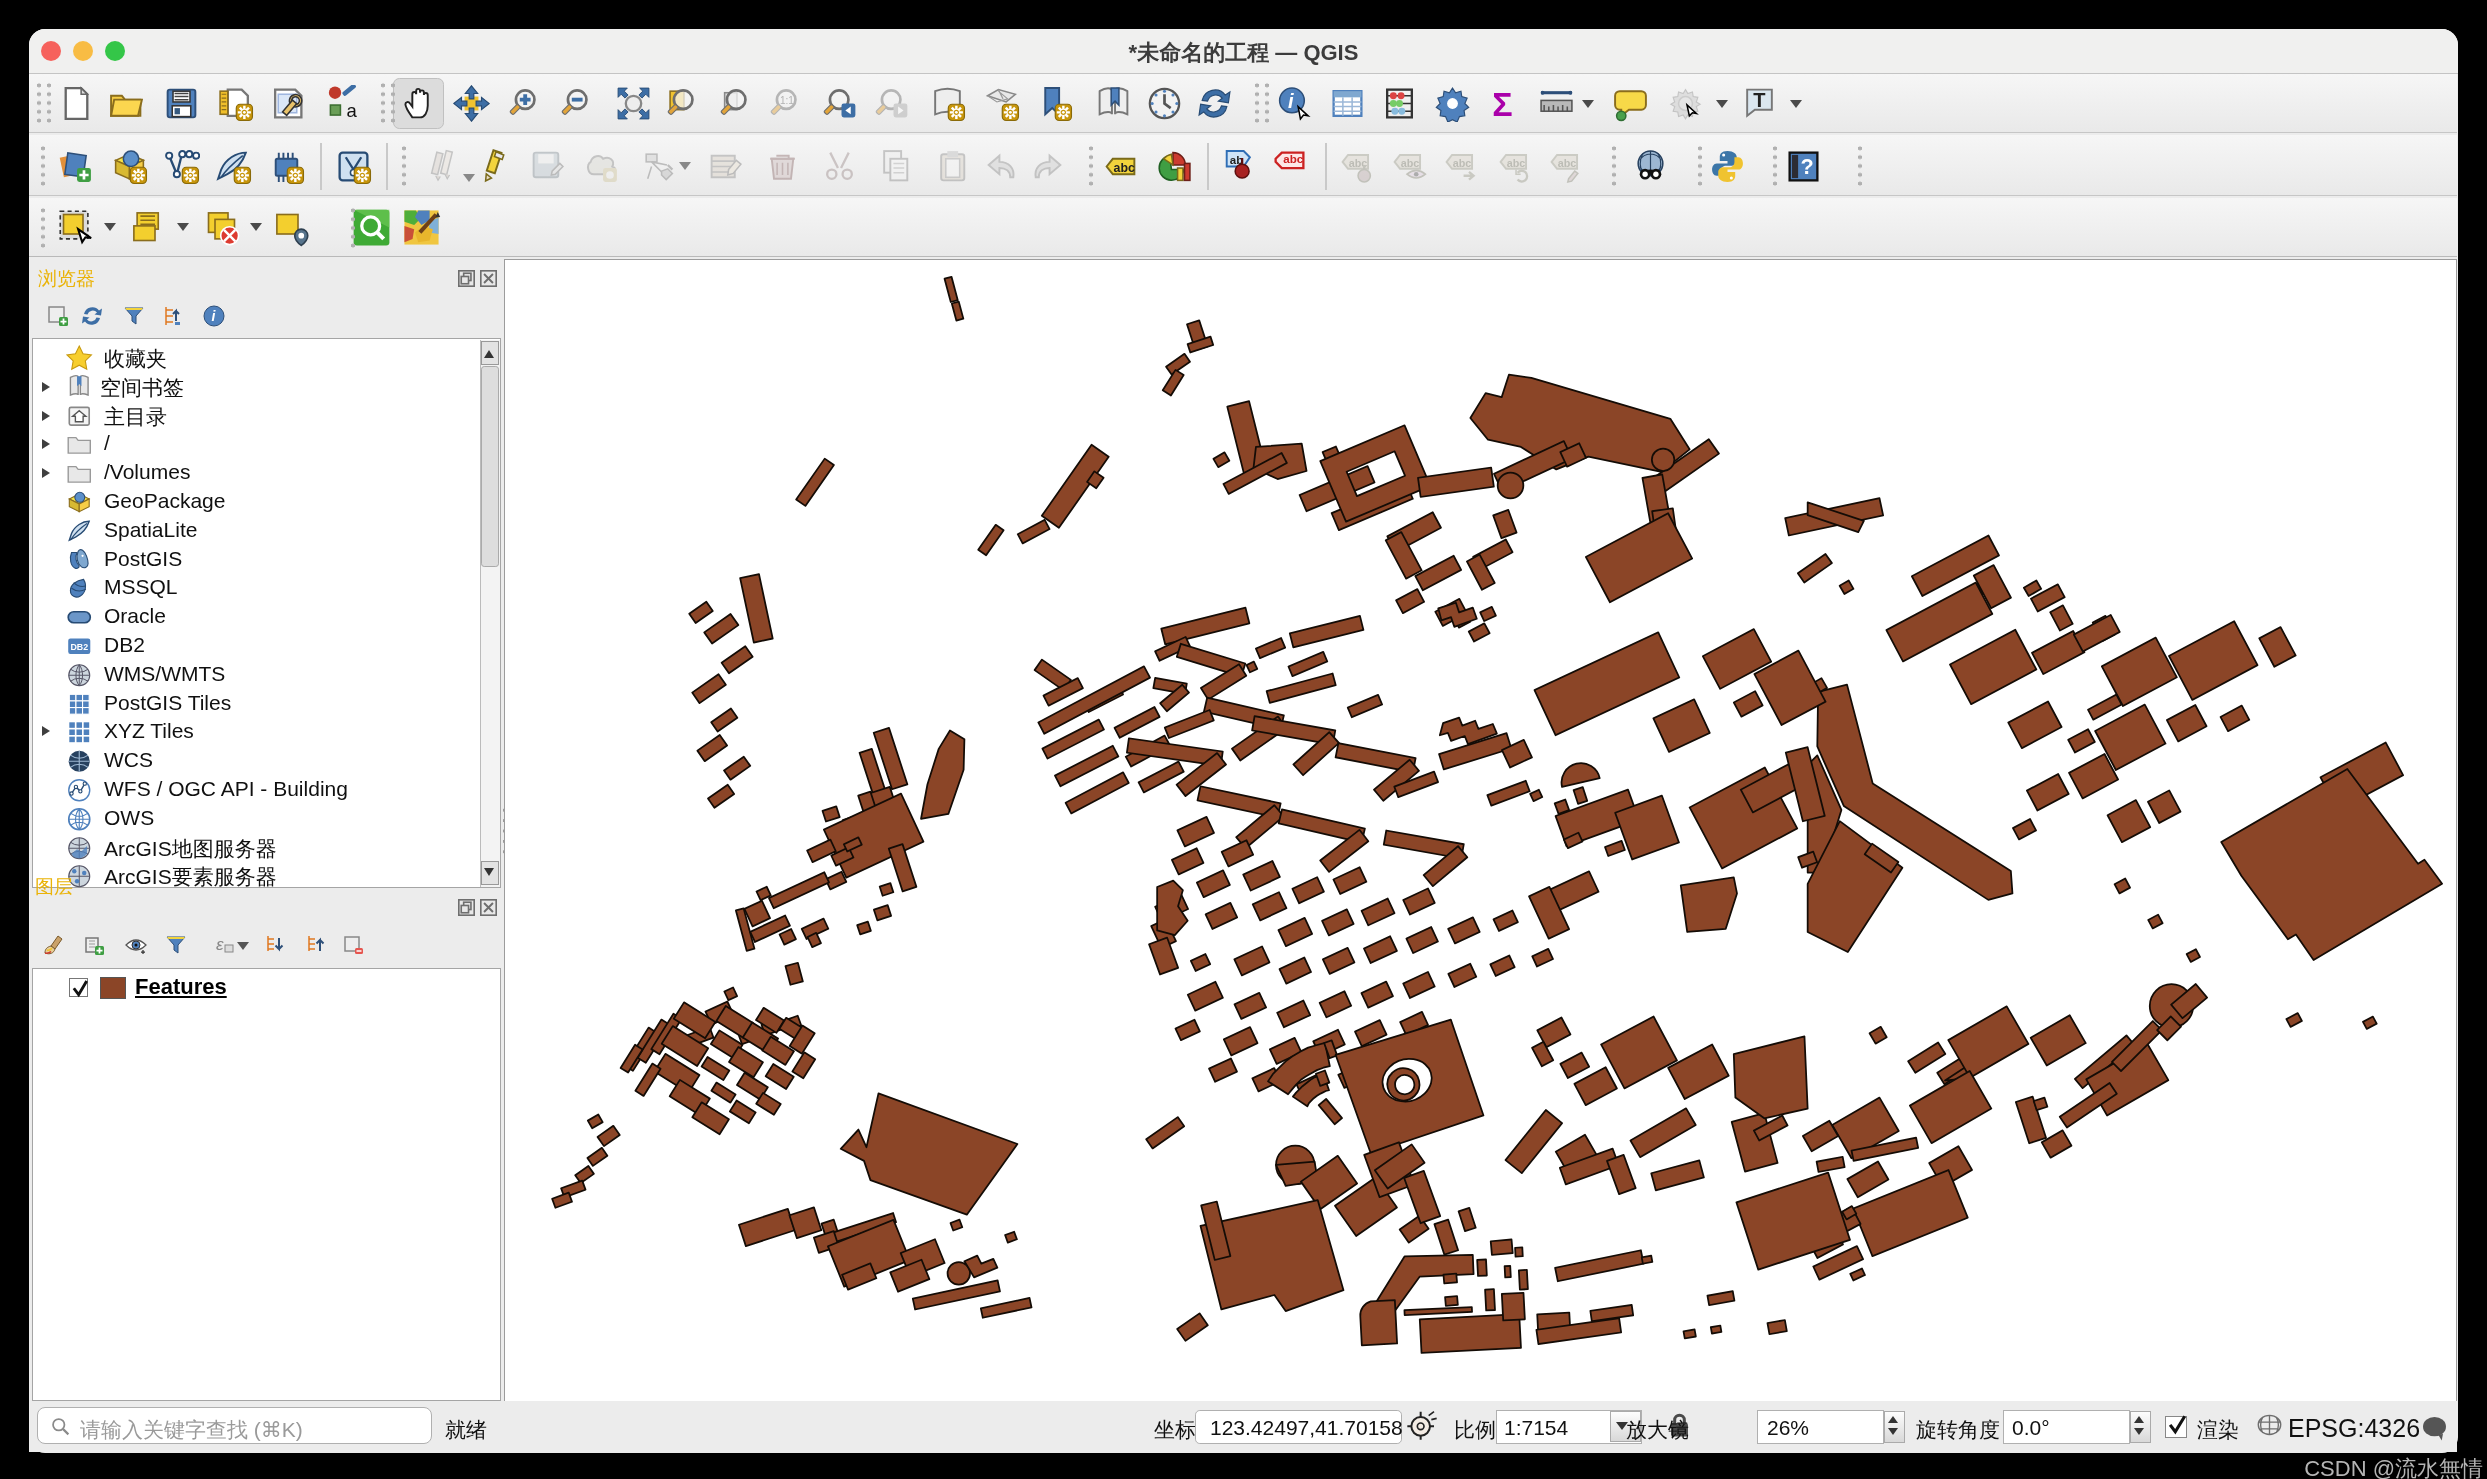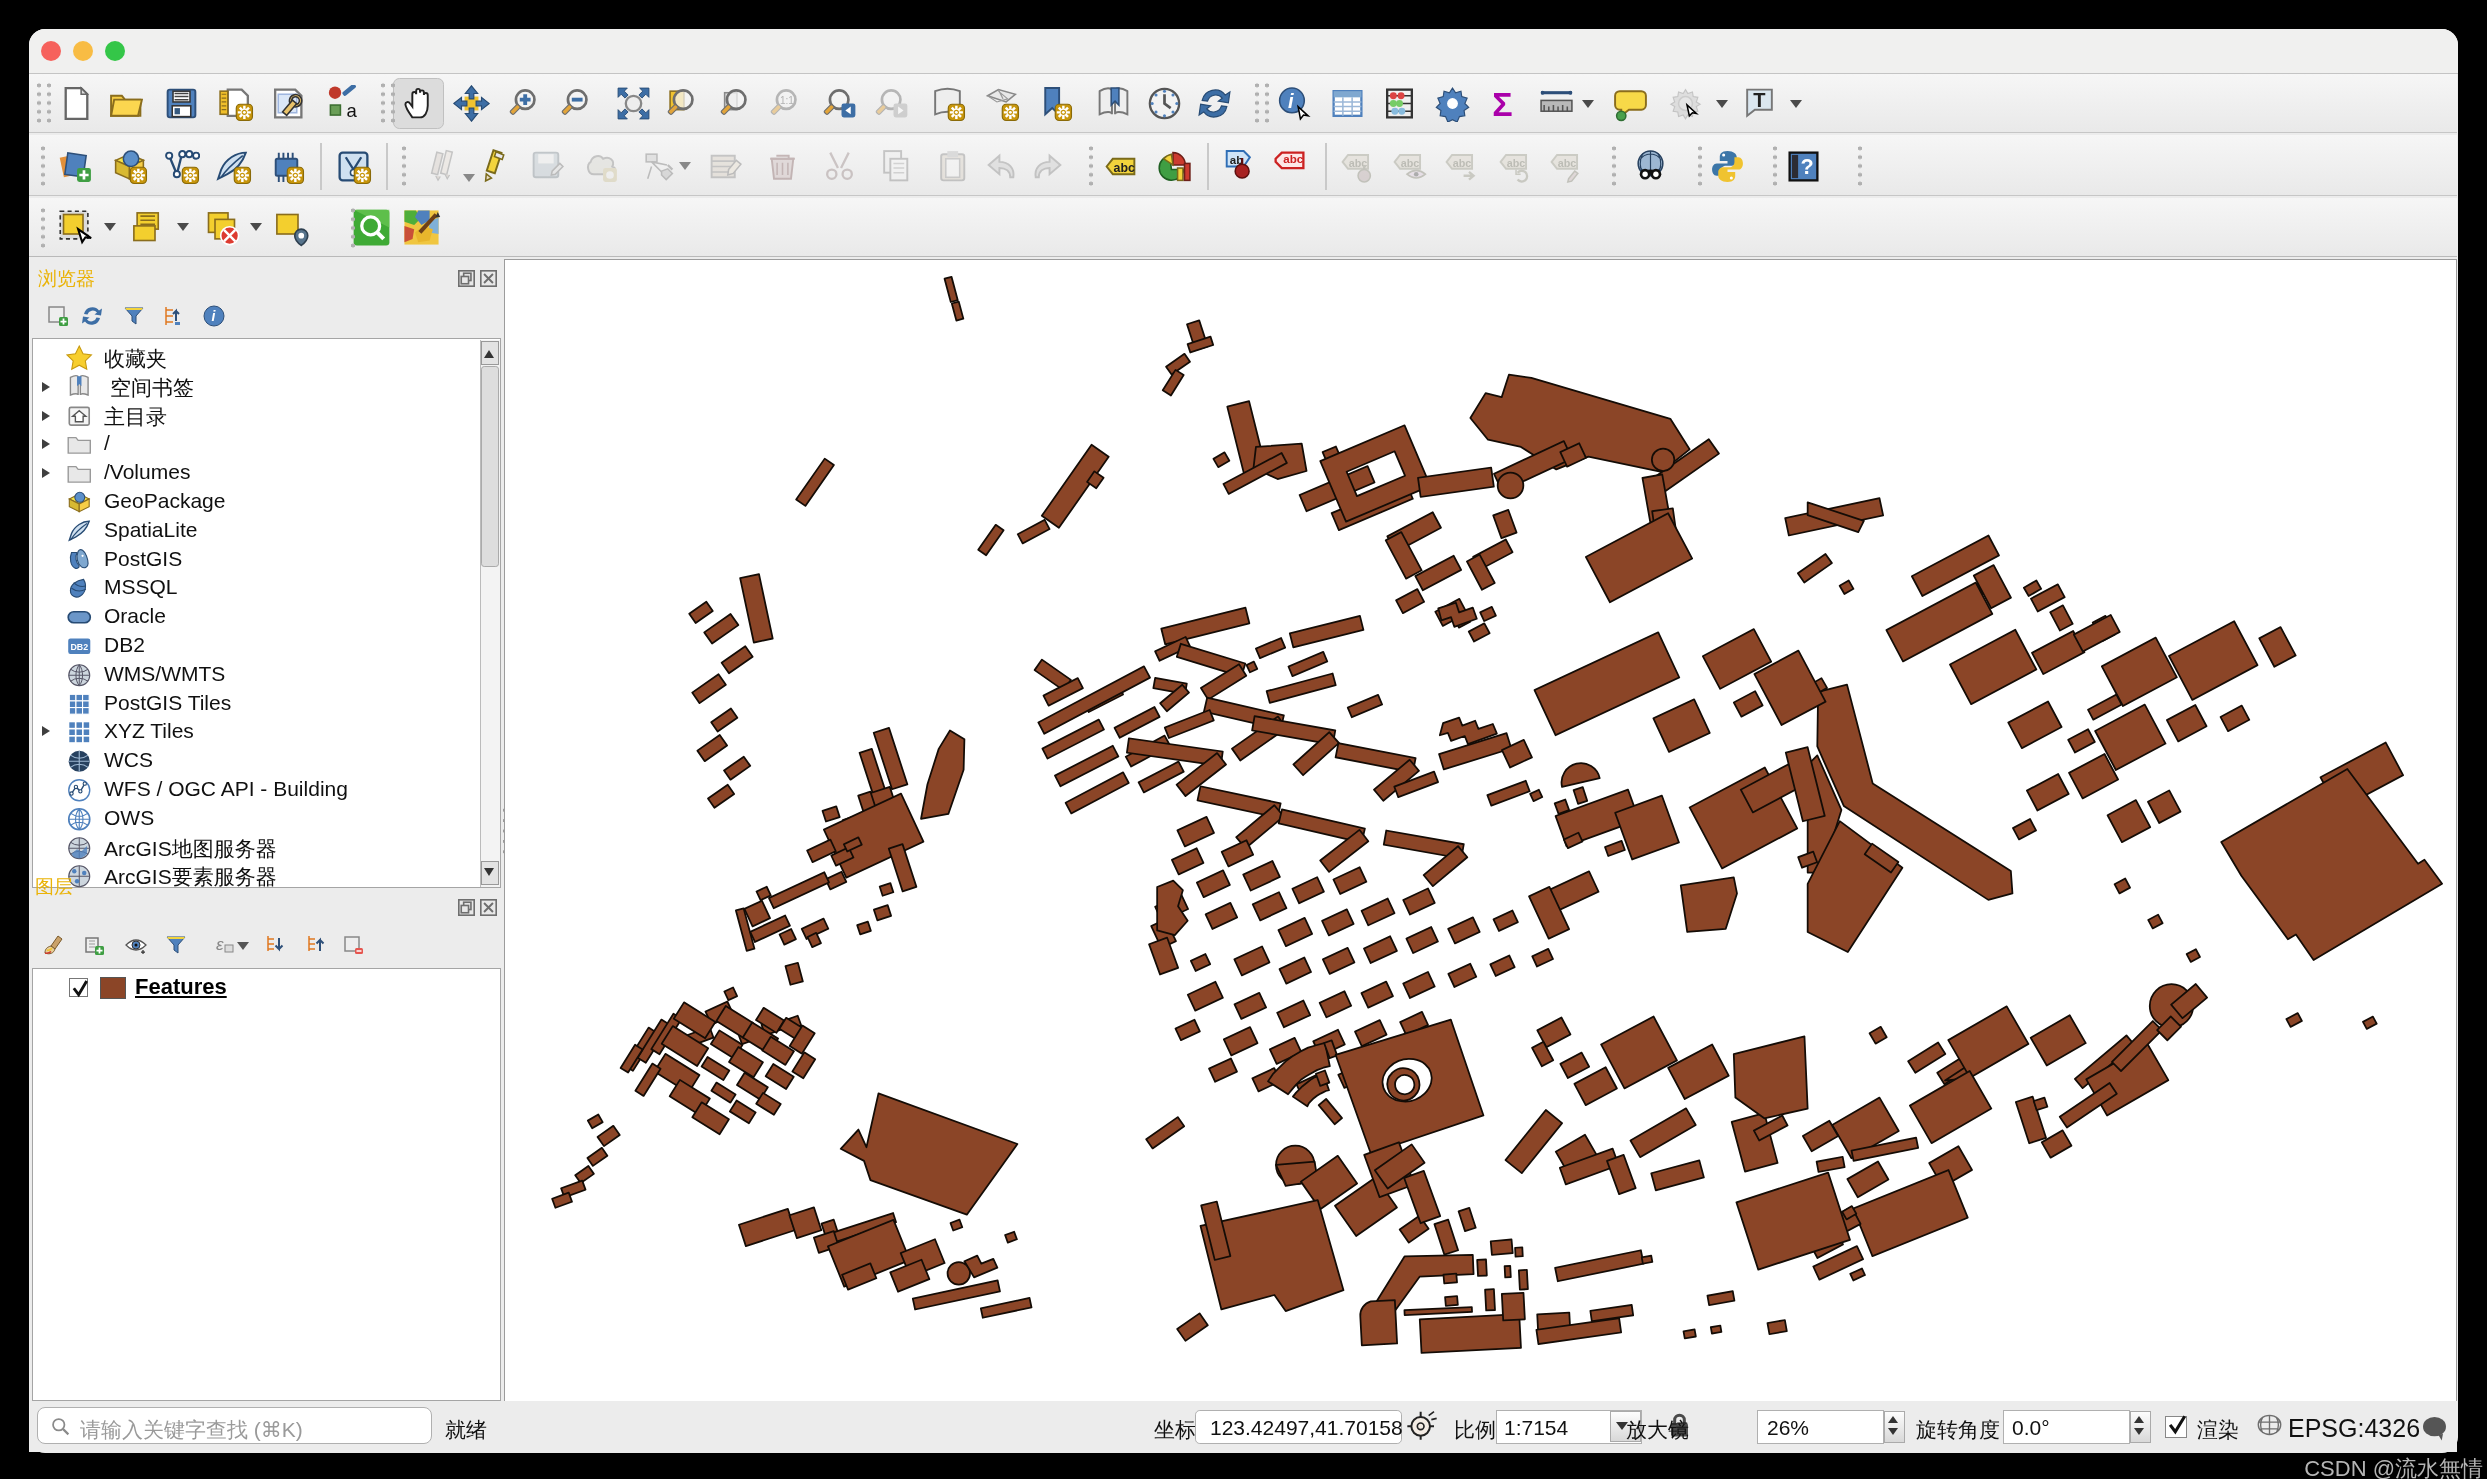--- a/index.html
+++ b/index.html
@@ -22,20 +22,21 @@
 .slab{position:absolute;font-size:21px;color:#111;white-space:nowrap}
 #wm{position:absolute;right:4px;top:1454px;color:#b4b4b4;font-size:22px}
 .dd{position:absolute;width:0;height:0;border-top:8.8px solid #4a4a4a;border-left:6.4px solid transparent;border-right:6.4px solid transparent}
 </style></head><body>
 <div id="page">
 <div id="win">
   <div id="titlebar"></div>
   <div class="tl" style="left:12px;background:#f6615c"></div>
   <div class="tl" style="left:44px;background:#f8bc44"></div>
   <div class="tl" style="left:76px;background:#34c648"></div>
+  <div id="title">*未命名的工程 — QGIS</div>
 </div>
 <div class="trow" style="top:74px;height:59px;border-bottom:1.6px solid #c6c6c6"></div>
 <div class="trow" style="top:135px;height:61px;border-bottom:1.6px solid #c6c6c6"></div>
 <div class="trow" style="top:198px;height:59px;border-bottom:1.6px solid #b9b9b9"></div>
 <svg class="ic" style="left:58px;top:85px" width="37" height="37" viewBox="0 0 48 48">
       <path d="M10,4 h20 l8,8 v32 h-28 z" fill="#fff" stroke="#666" stroke-width="3"></path>
       <path d="M30,4 l8,8 h-8 z" fill="#ddd" stroke="#666" stroke-width="2"></path>
     </svg>
     <svg class="ic" style="left:108px;top:85px" width="37" height="37" viewBox="0 0 48 48">
       <path d="M4,14 h14 l4,5 h20 v21 h-38 z" fill="#f7ce46" stroke="#8a6d1d" stroke-width="2.5"></path>
@@ -580,21 +581,21 @@
 <div class="white" style="left:32px;top:338px;width:469px;height:550px"></div>
 <svg class="ic" style="left:66px;top:345px" width="26.5" height="26.5" viewBox="0 0 48 48">
       <path d="M24,2 l6.8,13.8 15.2,2.2 -11,10.7 2.6,15.1 -13.6,-7.2 -13.6,7.2 2.6,-15.1 -11,-10.7 15.2,-2.2 z" fill="#f7ce2e" stroke="#c89a10" stroke-width="2"></path>
     </svg>
     <div class="treetxt" style="left:104px;top:345px">收藏夹</div>
     <div class="arr" style="left:42px;top:382px"></div>
     <svg class="ic" style="left:66px;top:374px" width="26.5" height="26.5" viewBox="0 0 48 48">
       <path d="M8,6 c8,-4 14,-4 14,0 v32 c0,-3 -6,-3 -14,0 z M40,6 c-8,-4 -14,-4 -14,0 v32 c0,-3 6,-3 14,0 z" fill="#e8e8e8" stroke="#888" stroke-width="2.5"></path>
       <path d="M20,4 h8 v18 l-4,-4 -4,4 z" fill="#4f81bd"></path>
     </svg>
-    <div class="treetxt" style="left:110px;top:374px">空间书签</div>
+    <div class="treetxt" style="left:100px;top:374px">空间书签</div>
     <div class="arr" style="left:42px;top:411px"></div>
     <svg class="ic" style="left:66px;top:403px" width="26.5" height="26.5" viewBox="0 0 48 48">
       <rect x="6" y="8" width="36" height="32" rx="3" fill="#f4f4f4" stroke="#888" stroke-width="3"></rect>
       <path d="M24,14 l12,10 h-5 v10 h-14 v-10 h-5 z" fill="#fff" stroke="#555" stroke-width="2.5"></path>
     </svg>
     <div class="treetxt" style="left:104px;top:403px">主目录</div>
     <div class="arr" style="left:42px;top:439px"></div>
     <svg class="ic" style="left:66px;top:431px" width="26.5" height="26.5" viewBox="0 0 48 48">
       <path d="M4,12 h14 l4,5 h22 v23 h-40 z" fill="#e8e8e8" stroke="#999" stroke-width="2.5"></path>
     </svg>

